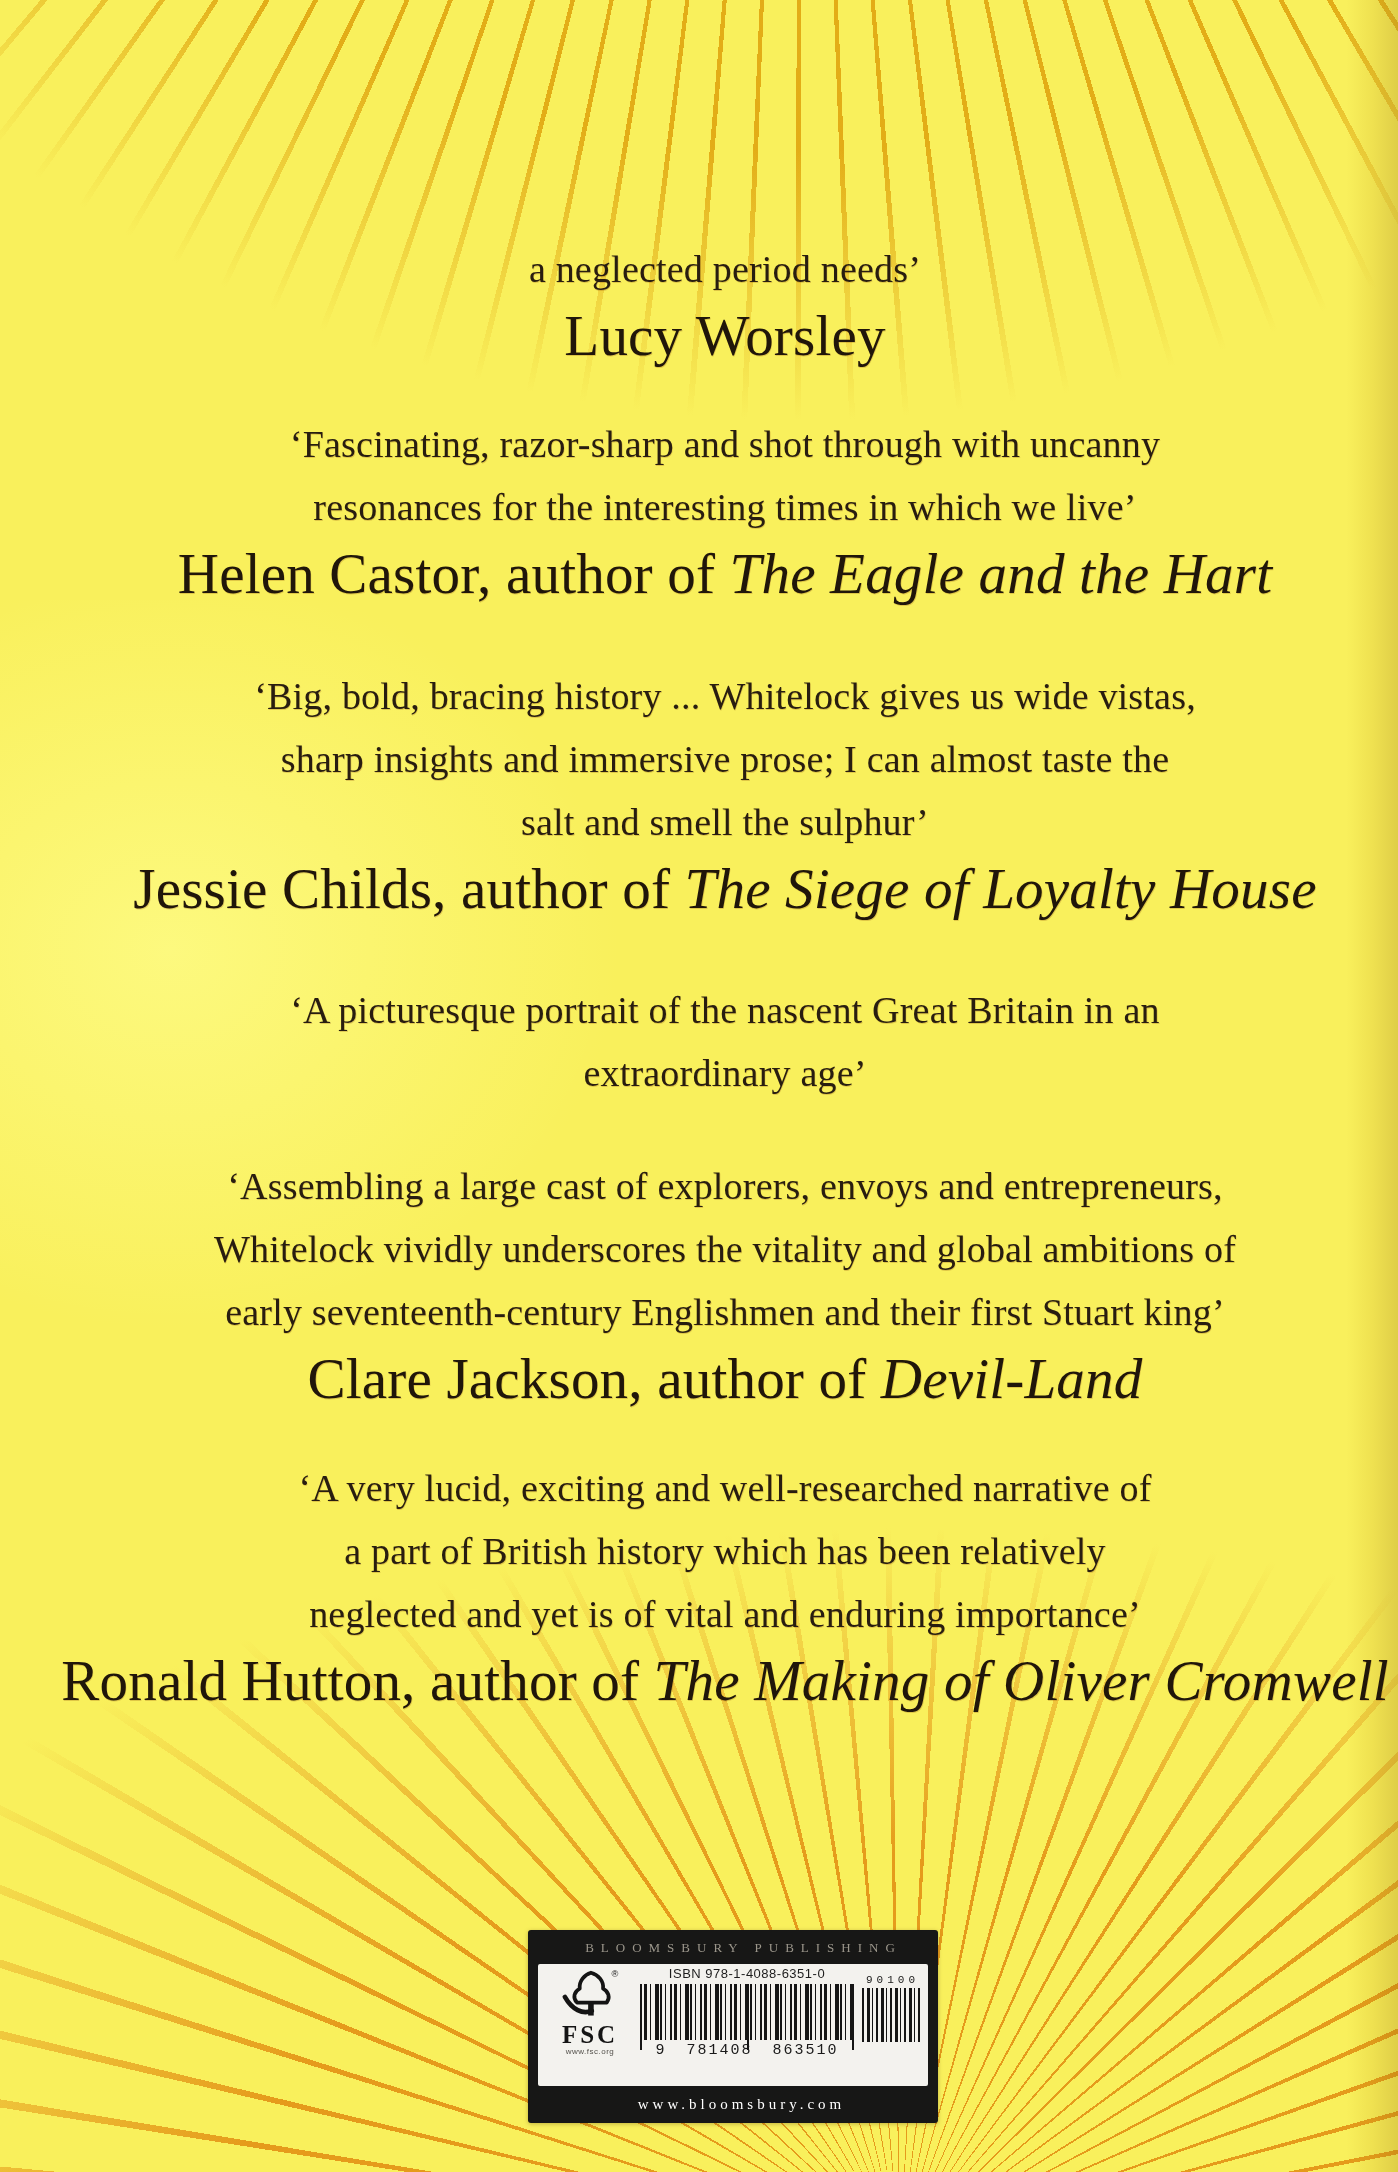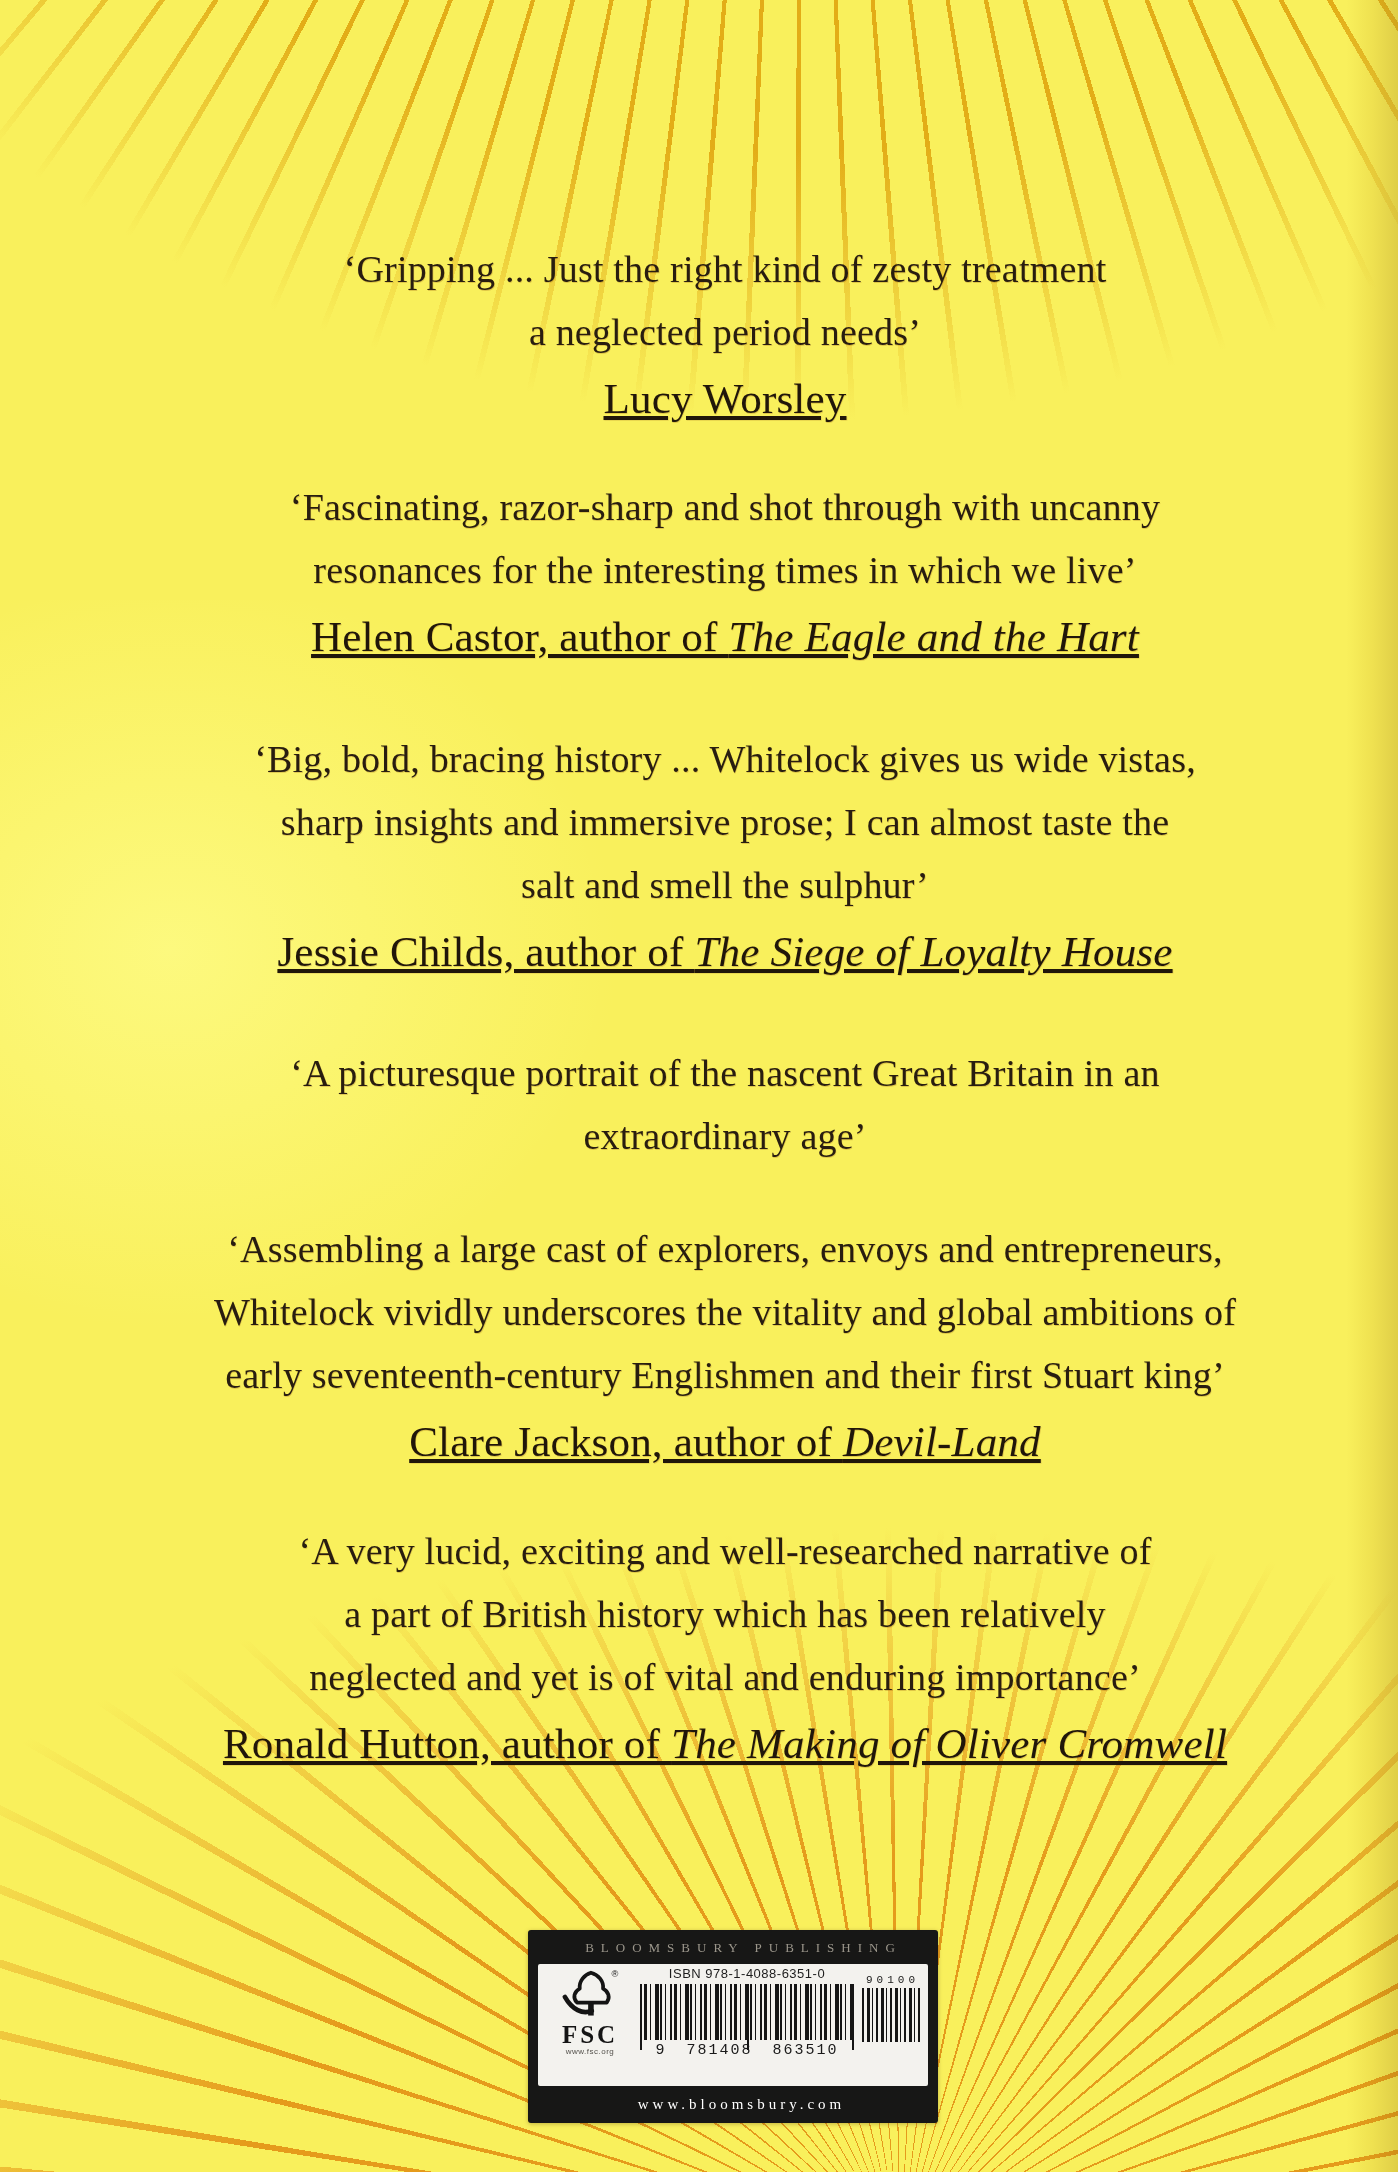--- a/index.html
+++ b/index.html
@@ -43,24 +43,23 @@
   figure.quote:nth-of-type(2){margin-bottom:58px;}
   figure.quote:nth-of-type(3){margin-bottom:57px;}
   figure.quote:nth-of-type(4){margin-bottom:50px;}
   figure.quote:nth-of-type(5){margin-bottom:45px;}
   .qline{
     margin:0;font-size:38px;line-height:63px;white-space:nowrap;
     letter-spacing:.2px;
     text-shadow:.6px .6px 0 rgba(130,55,0,.22);
   }
   figcaption.attr{
-    margin-top:2px;font-size:43px;line-height:66px;white-space:nowrap;
+    margin-top:2px;font-size:57px;line-height:66px;white-space:nowrap;
     color:#20160a;letter-spacing:.2px;
     text-shadow:.6px .6px 0 rgba(130,55,0,.22);
-    text-decoration:underline;
   }
   figcaption.attr em{font-style:italic;}
   
   .panel{
     position:absolute;left:528px;top:1930px;width:410px;height:193px;
     background:#171716;border-radius:3px;
     box-shadow:0 1px 4px rgba(90,60,0,.35);
   }
   .panel-top,.panel-bottom{
     position:absolute;left:0;right:0;text-align:center;
@@ -118,21 +117,20 @@
 
 <div class="page">
 
   <div class="fan fan-top"></div>
   <div class="fan fan-bottom"></div>
   <div class="edge-shade"></div>
 
   <main class="quotes">
 
     <figure class="quote">
-      <p class="qline">‘Gripping ... Just the right kind of zesty treatment</p>
       <p class="qline">a neglected period needs’</p>
       <figcaption class="attr"><span>Lucy Worsley</span><em></em></figcaption>
     </figure>
 
     <figure class="quote">
       <p class="qline">‘Fascinating, razor-sharp and shot through with uncanny</p>
       <p class="qline">resonances for the interesting times in which we live’</p>
       <figcaption class="attr"><span>Helen Castor, author of </span><em>The Eagle and the Hart</em></figcaption>
     </figure>
 

